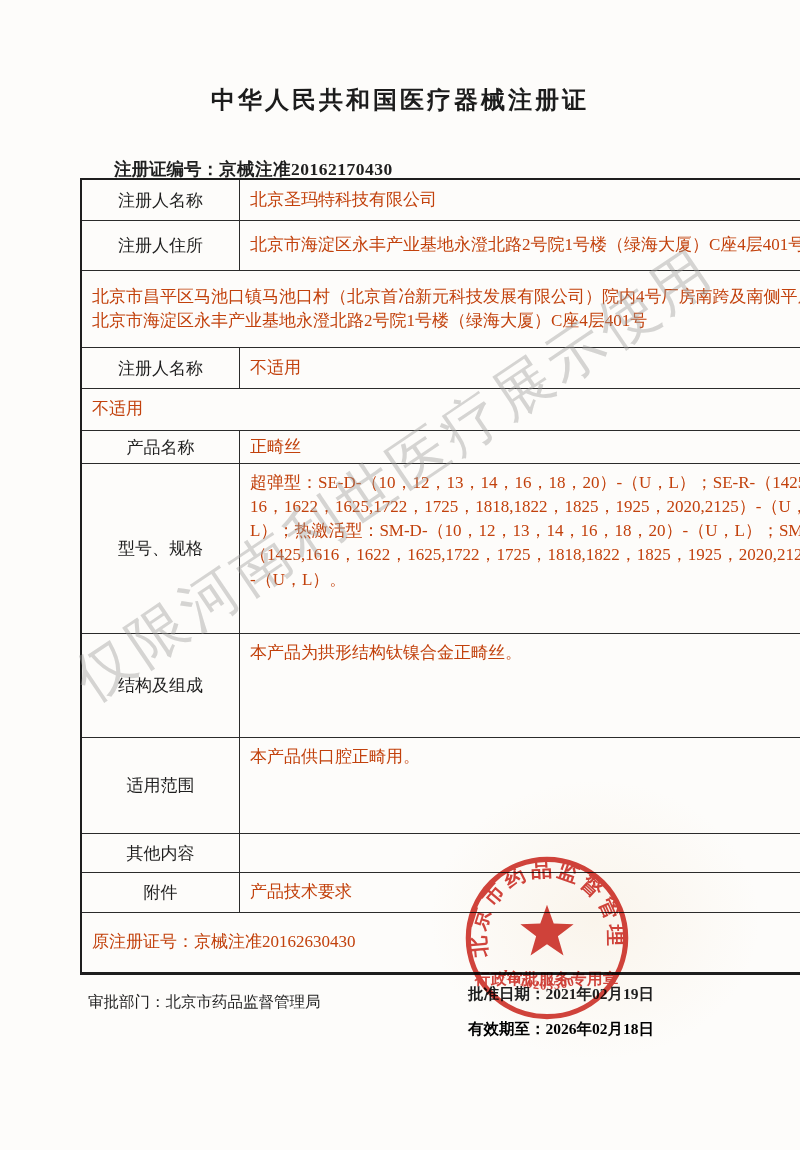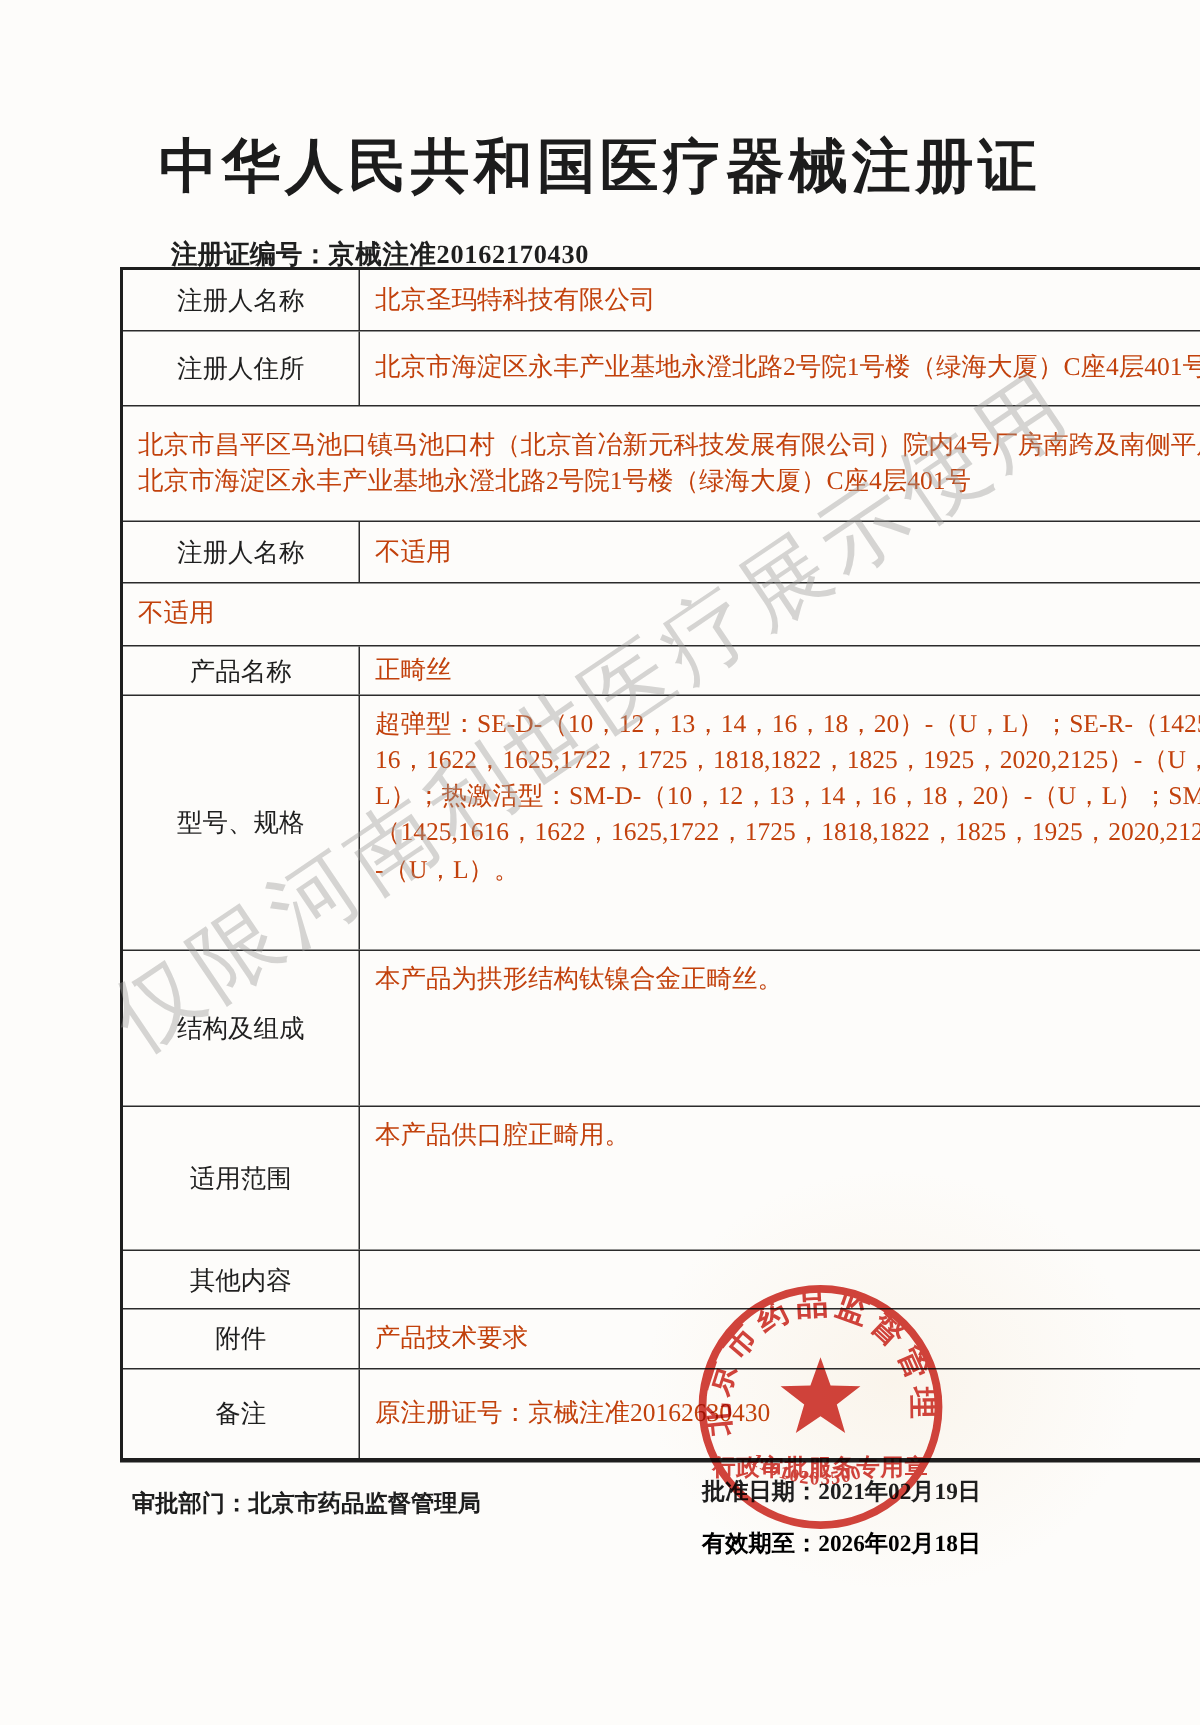--- a/index.html
+++ b/index.html
@@ -1,39 +1,39 @@
 <!DOCTYPE html>
 <html><head>
 <meta charset="utf-8">
 <style>
   html,body{margin:0;padding:0;}
   body{background:#ffffff;font-family:"Liberation Serif","DejaVu Serif",serif;}
   .page{position:relative;width:800px;height:1150px;background:#fdfcfa;overflow:hidden;color:#262626;}
   .blotch{position:absolute;left:430px;top:780px;width:330px;height:280px;
     background:radial-gradient(closest-side,rgba(238,214,178,0.20),rgba(238,214,178,0));pointer-events:none;}
-  .title{position:absolute;left:0;right:0;top:84px;text-align:center;font-size:39px;
+  .title{position:absolute;left:0;right:0;top:84px;text-align:center;font-size:24px;
     font-weight:700;letter-spacing:3px;color:#1c1c1c;}
   .certline{position:absolute;left:114px;top:157px;font-size:17.5px;font-weight:600;color:#1f1f1f;}
   .certline .num{font-weight:600;letter-spacing:0.5px;}
 
   .rtable{position:absolute;left:80px;top:178px;width:764px;box-sizing:border-box;
     border:2px solid #1e1e1e;border-bottom-width:3px;background:transparent;}
   .row{display:flex;border-top:1.6px solid #2b2b2b;box-sizing:border-box;}
   .row:first-child{border-top:none;}
   .lab{width:158px;min-width:158px;box-sizing:border-box;border-right:1.6px solid #2b2b2b;
     display:flex;align-items:center;justify-content:center;text-align:center;
     font-size:17px;padding:2px 8px;color:#1f1f1f;}
   .val{flex:1;box-sizing:border-box;font-size:17px;line-height:1.42;padding:3px 10px;
     display:flex;align-items:center;word-break:break-all;color:#c2410c;}
   .h40{min-height:40px}.h50{min-height:50px}.h77{min-height:77px}.h41{min-height:41px}
   .h42{min-height:42px}.h33{min-height:33px}.h170{min-height:170px}.h104{min-height:104px}
   .h96{min-height:96px}.h39{min-height:39px}.h60{min-height:60px}
   .top .val{align-items:flex-start;padding-top:7px;}
 
-  .dept{position:absolute;left:88px;top:992px;font-size:15.5px;font-weight:700;color:#1e1e1e;text-align:center;}
+  .dept{position:absolute;left:88px;top:992px;font-size:15.5px;font-weight:400;color:#1e1e1e;text-align:center;}
   .date1{position:absolute;left:468px;top:984px;font-size:15.5px;font-weight:600;color:#1e1e1e;}
   .date2{position:absolute;left:468px;top:1019px;font-size:15.5px;font-weight:600;color:#000000;}
 
   .wm{position:absolute;left:0;top:0;pointer-events:none;}
   .wm text{fill:rgba(158,158,155,0.42);font-size:58px;letter-spacing:5px;
     font-family:"Liberation Serif","DejaVu Serif",serif;}
 
   .seal{position:absolute;left:459px;top:850px;width:176px;height:176px;
     mix-blend-mode:multiply;opacity:0.92;pointer-events:none;}
 </style>
@@ -85,21 +85,20 @@
     </div>
     <div class="row h39">
       <div class="lab">其他内容</div>
       <div class="val"></div>
     </div>
     <div class="row h40">
       <div class="lab">附件</div>
       <div class="val">产品技术要求</div>
     </div>
     <div class="row h60">
-      <div class="lab">备注</div>
       <div class="val">原注册证号：京械注准20162630430</div>
     </div>
   </div>
 
   <div class="dept">审批部门：北京市药品监督管理局</div>
   <div class="date1">批准日期：2021年02月19日</div>
   <div class="date2">有效期至：2026年02月18日</div>
 
   <svg class="wm" width="800" height="1150">
     <text x="92" y="702" transform="rotate(-34 92 702)">仅限河南利世医疗展示使用</text>

